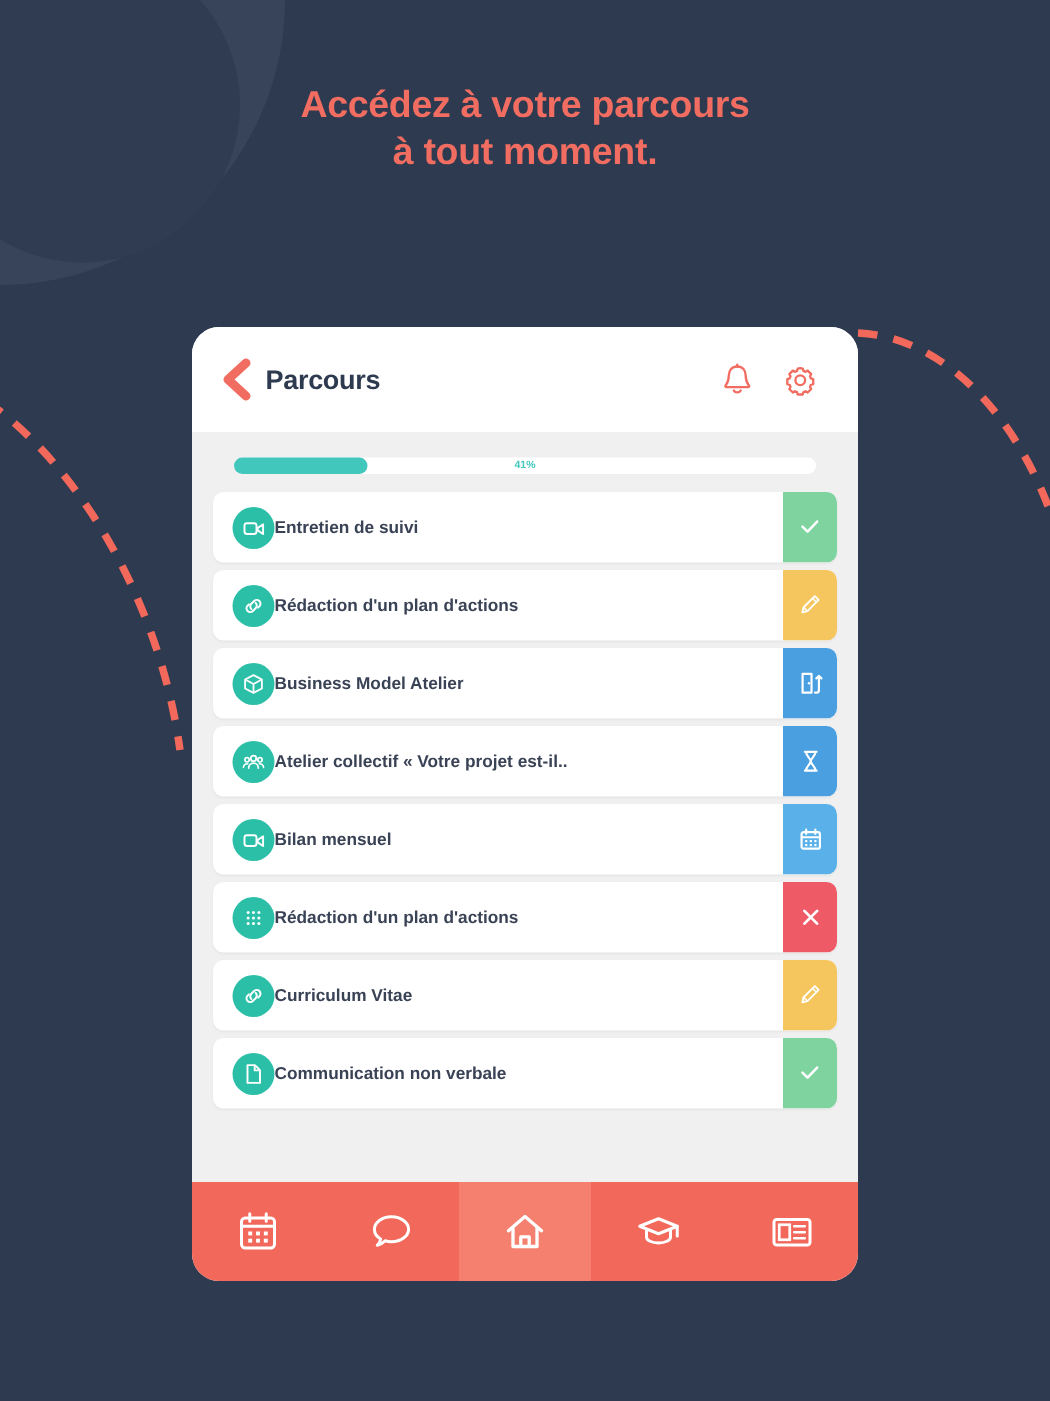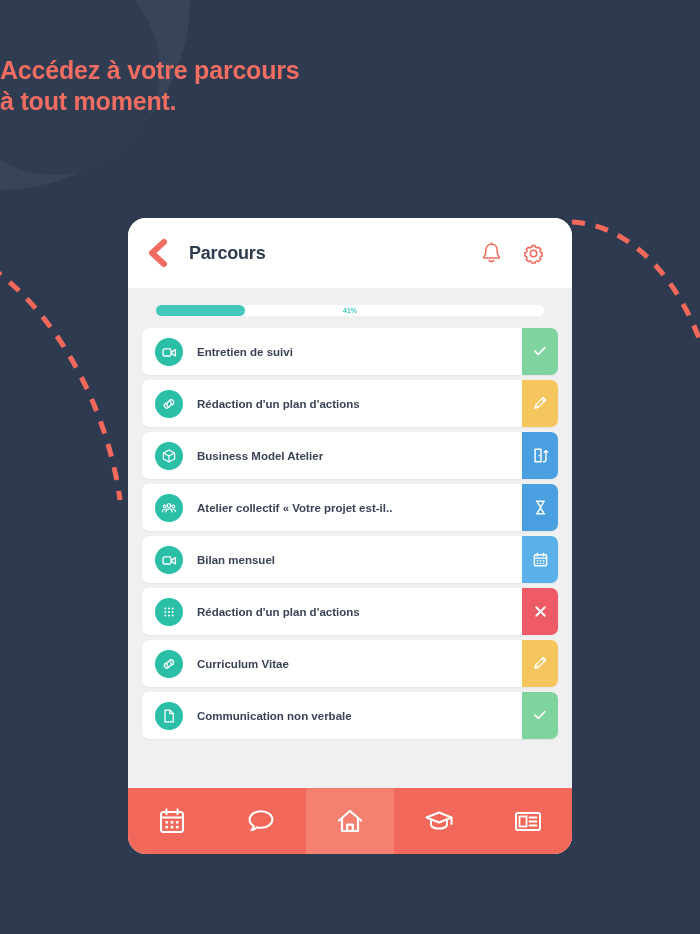--- a/index.html
+++ b/index.html
@@ -30,21 +30,21 @@
     width: 210px; height: 210px;
     border-radius: 50%;
     background: #2f3c51;
   }
   .dash-svg { position: absolute; inset: 0; width: 700px; height: 934px; }
 
   
   .headline-block {
     position: absolute;
     left: 0; right: 0; top: 55px;
-    text-align: left;
+    text-align: center;
     z-index: 3;
   }
   .headline {
     color: #f26d61;
     font-size: 25px;
     font-weight: bold;
     line-height: 1.24;
     letter-spacing: -0.2px;
     margin: 0;
   }
@@ -76,21 +76,21 @@
     display: flex;
     align-items: center;
     padding: 0 26px 0 16px;
     flex: 0 0 auto;
   }
   .back-chevron { width: 26px; height: 30px; flex: 0 0 auto; }
   .phone-title {
     color: #2d3a4f;
     font-size: 18px;
     font-weight: bold;
-    margin-left: 19px;
+    margin-left: 7px;
     letter-spacing: -0.2px;
   }
   .header-spacer { flex: 1 1 auto; }
   .header-icon { width: 25px; height: 25px; margin-left: 17px; flex: 0 0 auto; }
 
   
   .list-area {
     flex: 1 1 auto;
     background: #f0f0f0;
     padding: 17px 14px 6px 14px;
@@ -141,21 +141,21 @@
     width: 28px; height: 28px;
     border-radius: 50%;
     background: #2bbfa8;
     display: flex;
     align-items: center;
     justify-content: center;
     flex: 0 0 auto;
   }
   .task-badge svg { width: 16px; height: 16px; display: block; }
   .task-label {
-    margin-left: 14px;
+    margin-left: 0;
     font-size: 11.5px;
     color: #3a4356;
     font-weight: bold;
     white-space: nowrap;
     overflow: hidden;
     text-overflow: clip;
   }
   .task-action {
     width: 36px;
     flex: 0 0 auto;

